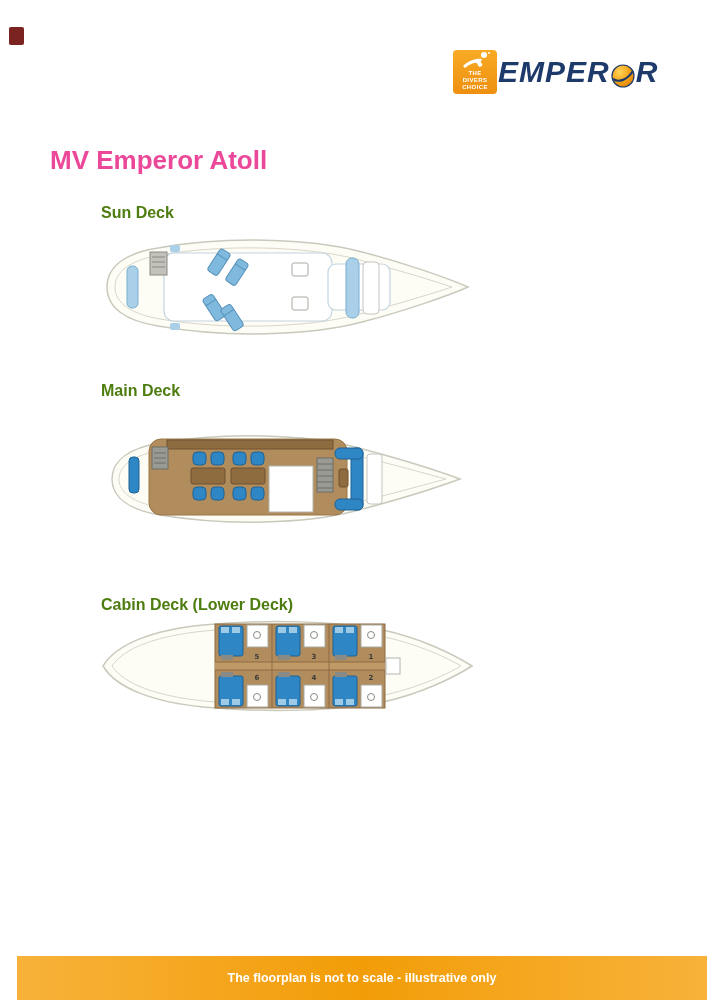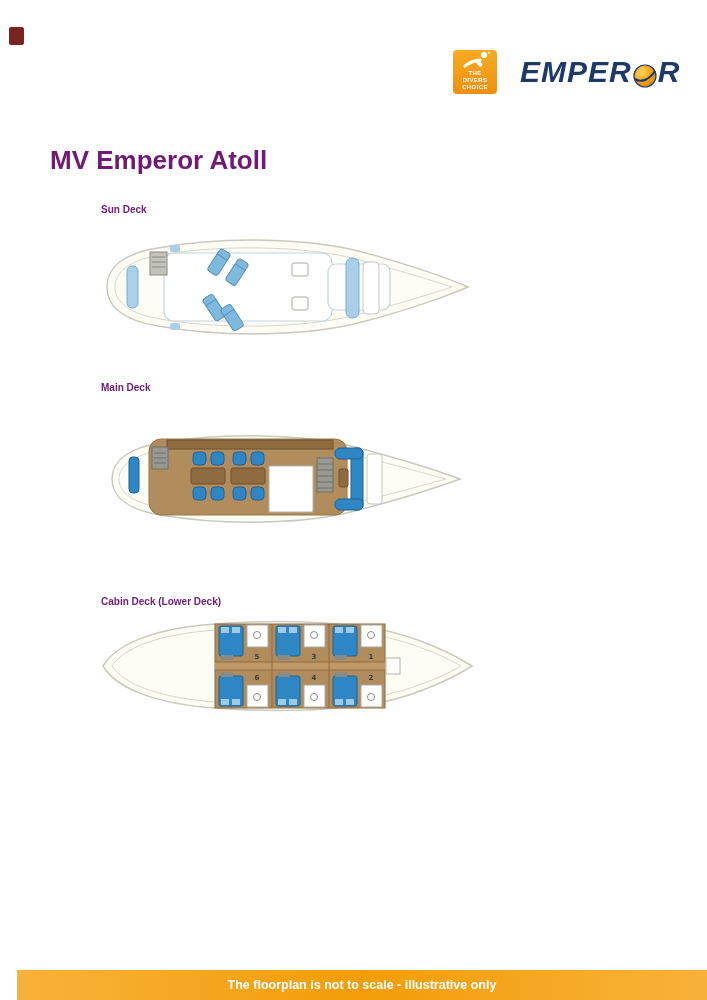--- a/index.html
+++ b/index.html
@@ -12,55 +12,55 @@
   .page { position: absolute; inset: 0; background: #ffffff; }
 
   
   .corner-mark {
     position: absolute; left: 9px; top: 27px;
     width: 15px; height: 18px;
     background: #7a2320; border-radius: 2px;
   }
 
   
-  .logo { position: absolute; left: 453px; top: 50px; display: flex; align-items: center; gap: 23px; }
+  .logo { position: absolute; left: 453px; top: 50px; display: flex; align-items: center; gap: 1px; }
   .logo-badge {
     width: 44px; height: 44px; border-radius: 4px;
     background: linear-gradient(180deg, #f8ab25 0%, #ee8f10 100%);
     display: flex; flex-direction: column; align-items: center; justify-content: flex-end;
     padding-bottom: 3px;
   }
   .logo-badge .badge-line {
     color: #ffffff; font-weight: bold; font-size: 6px; line-height: 7px;
     letter-spacing: 0.4px; text-align: center;
   }
   .wordmark { display: flex; align-items: center; color: #1d3a6b; font-weight: bold; font-style: italic; font-size: 30px; letter-spacing: 1px; }
   .globe { display: inline-block; width: 24px; height: 24px; margin: 0 1px; position: relative; top: 1px; }
 
   
   .page-title {
     position: absolute; left: 50px; top: 145px;
-    color: #701a75; font-size: 26px; font-weight: bold; text-align: center;
+    color: #ec4899; font-size: 26px; font-weight: bold; text-align: center;
   }
   .deck-label {
     position: absolute; left: 101px;
-    color: #701a75; font-size: 10px; font-weight: bold;
+    color: #4d7c0f; font-size: 16px; font-weight: bold;
   }
   .deck-label.sun   { top: 204px; }
   .deck-label.main  { top: 382px; }
   .deck-label.cabin { top: 596px; }
 
   .deck-svg { position: absolute; }
   .deck-svg.sun   { left: 100px; top: 226px; }
   .deck-svg.main  { left: 105px; top: 424px; }
   .deck-svg.cabin { left:  98px; top: 610px; }
 
   
   .footer {
-    position: absolute; left: 17px; right: 0; bottom: 0; height: 30px;
+    position: absolute; left: 17px; right: 0; bottom: 0; height: 44px;
     background: linear-gradient(90deg, #f8b23a 0%, #f29d08 50%, #f8b23a 100%);
     display: flex; align-items: center; justify-content: center;
   }
   .footer-text { color: #ffffff; font-weight: bold; font-size: 12.5px; }
 
   svg text { font-family: "DejaVu Sans", sans-serif; }
 </style>
 </head>
 <body>
 

